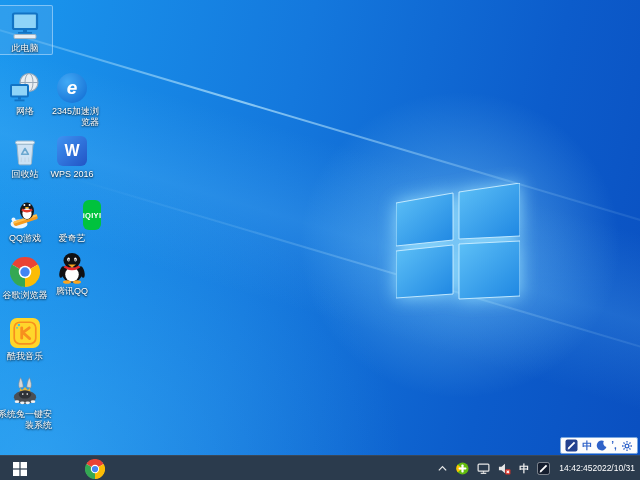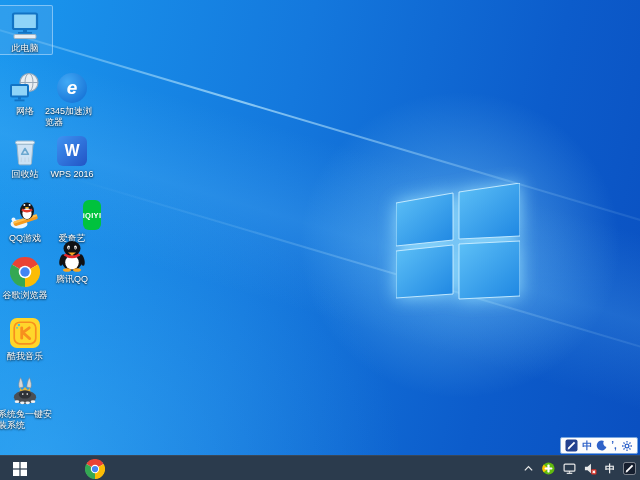--- a/index.html
+++ b/index.html
@@ -21,21 +21,21 @@
     background:linear-gradient(90deg, rgba(190,235,255,0), rgba(200,240,255,.65) 38%, rgba(190,235,255,.18) 72%, rgba(190,235,255,0));}
   .ray1{left:-110px;top:130px;}
   .ray2{left:50px;top:304px;opacity:.4;}
   .winlogo{position:absolute;left:396px;top:183px;width:124px;height:120px;
     filter:drop-shadow(0 0 9px rgba(150,225,255,.85));}
   
   .cell{position:absolute;width:54px;display:flex;flex-direction:column;align-items:center;
         border:1px solid transparent;border-radius:2px;cursor:default;}
   .cell.selected{background:rgba(125,185,235,.22);border-color:rgba(195,228,255,.55);}
   .ic{width:32px;height:32px;margin-top:3px;display:flex;align-items:center;justify-content:center;}
-  .lbl{margin-top:2px;max-width:54px;font-size:9px;line-height:10.5px;color:#fff;text-align:left;
+  .lbl{margin-top:2px;max-width:54px;font-size:9px;line-height:10.5px;color:#fff;text-align:right;
        word-break:break-all;text-shadow:0 1px 2px rgba(0,0,0,.75),0 0 2px rgba(0,0,0,.5);}
   .sq{width:30px;height:30px;border-radius:6px;display:flex;align-items:center;justify-content:center;}
   .wps{background:linear-gradient(135deg,#3e93f2,#2254c5);color:#fff;font-weight:bold;font-size:16px;}
   .iqiyi{background:#00c23d;color:#fff;font-weight:bold;font-size:7.5px;letter-spacing:.3px;margin-left:40px;}
   .circ{width:30px;height:30px;border-radius:50%;display:flex;align-items:center;justify-content:center;
         background:radial-gradient(circle at 35% 30%,#42aaf6,#0e68d0);color:#fff;font-weight:bold;
         font-style:italic;font-size:19px;}
   .kuwo{background:#ffd62b;border-radius:7px;width:30px;height:30px;display:flex;align-items:center;justify-content:center;}
   
   .taskbar{position:absolute;left:0;bottom:0;width:640px;height:25px;background:#2b3b4d;
@@ -206,21 +206,21 @@
 
   <div class="cell" style="left:44px;top:195px">
     <div class="ic">
       <div class="sq iqiyi">
           <span>iQIYI</span>
         </div>
     </div>
     <div class="lbl">爱奇艺</div>
   </div>
 
-  <div class="cell" style="left:44px;top:236px">
+  <div class="cell" style="left:44px;top:248px">
     <div class="ic">
       <svg viewBox="0 0 32 32" width="32" height="32">
         <ellipse cx="16" cy="8.5" rx="8.5" ry="7.5" fill="#101114"></ellipse>
         <ellipse cx="6" cy="20" rx="2.4" ry="6" fill="#101114" transform="rotate(14 6 20)"></ellipse>
         <ellipse cx="26" cy="20" rx="2.4" ry="6" fill="#101114" transform="rotate(-14 26 20)"></ellipse>
         <ellipse cx="16" cy="21" rx="10" ry="9.5" fill="#101114"></ellipse>
         <ellipse cx="16" cy="22.5" rx="6.8" ry="7" fill="#fff"></ellipse>
         <ellipse cx="12.6" cy="7.5" rx="1.4" ry="2" fill="#fff"></ellipse>
           <ellipse cx="19.4" cy="7.5" rx="1.4" ry="2" fill="#fff"></ellipse>
         <circle cx="12.9" cy="8" r="0.7" fill="#000"></circle>
@@ -309,14 +309,19 @@
       </svg>
     </button>
     <button class="trayit lang">中</button>
     <button class="trayit">
       <svg viewBox="0 0 13 13" width="13" height="13">
         <rect x="0.5" y="0.5" width="12" height="12" rx="2" fill="#151e2e" stroke="rgba(255,255,255,.7)" stroke-width="0.6"></rect>
         <line x1="3.6" y1="9.4" x2="9.6" y2="3.4" stroke="#fff" stroke-width="1.8"></line>
         <polygon points="2.6,10.6 4.7,10.1 3.1,8.5" fill="#fff"></polygon>
       </svg>
     </button>
+    <button class="trayit clock">
+      <span>14:42:45</span>
+        <br>
+      <span>2022/10/31</span>
+    </button>
   </div>
 </div>
 
 </body></html>

